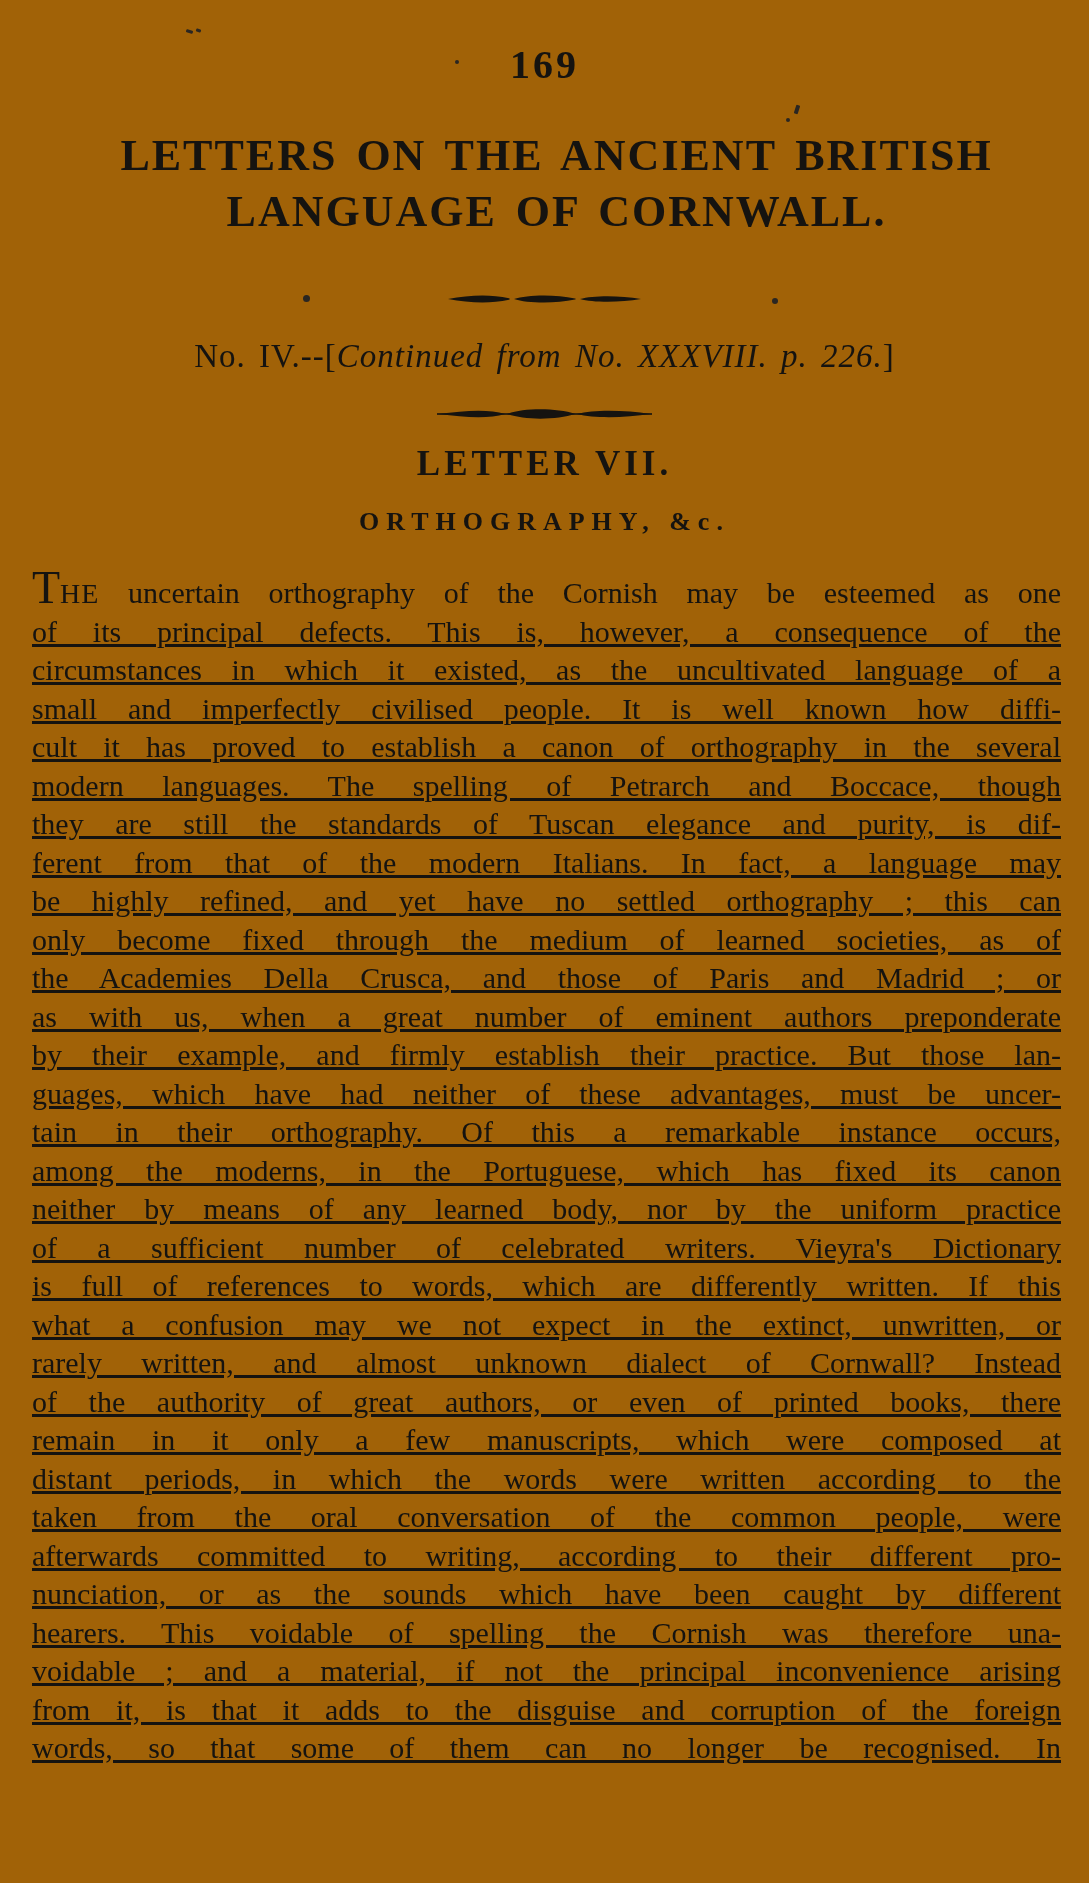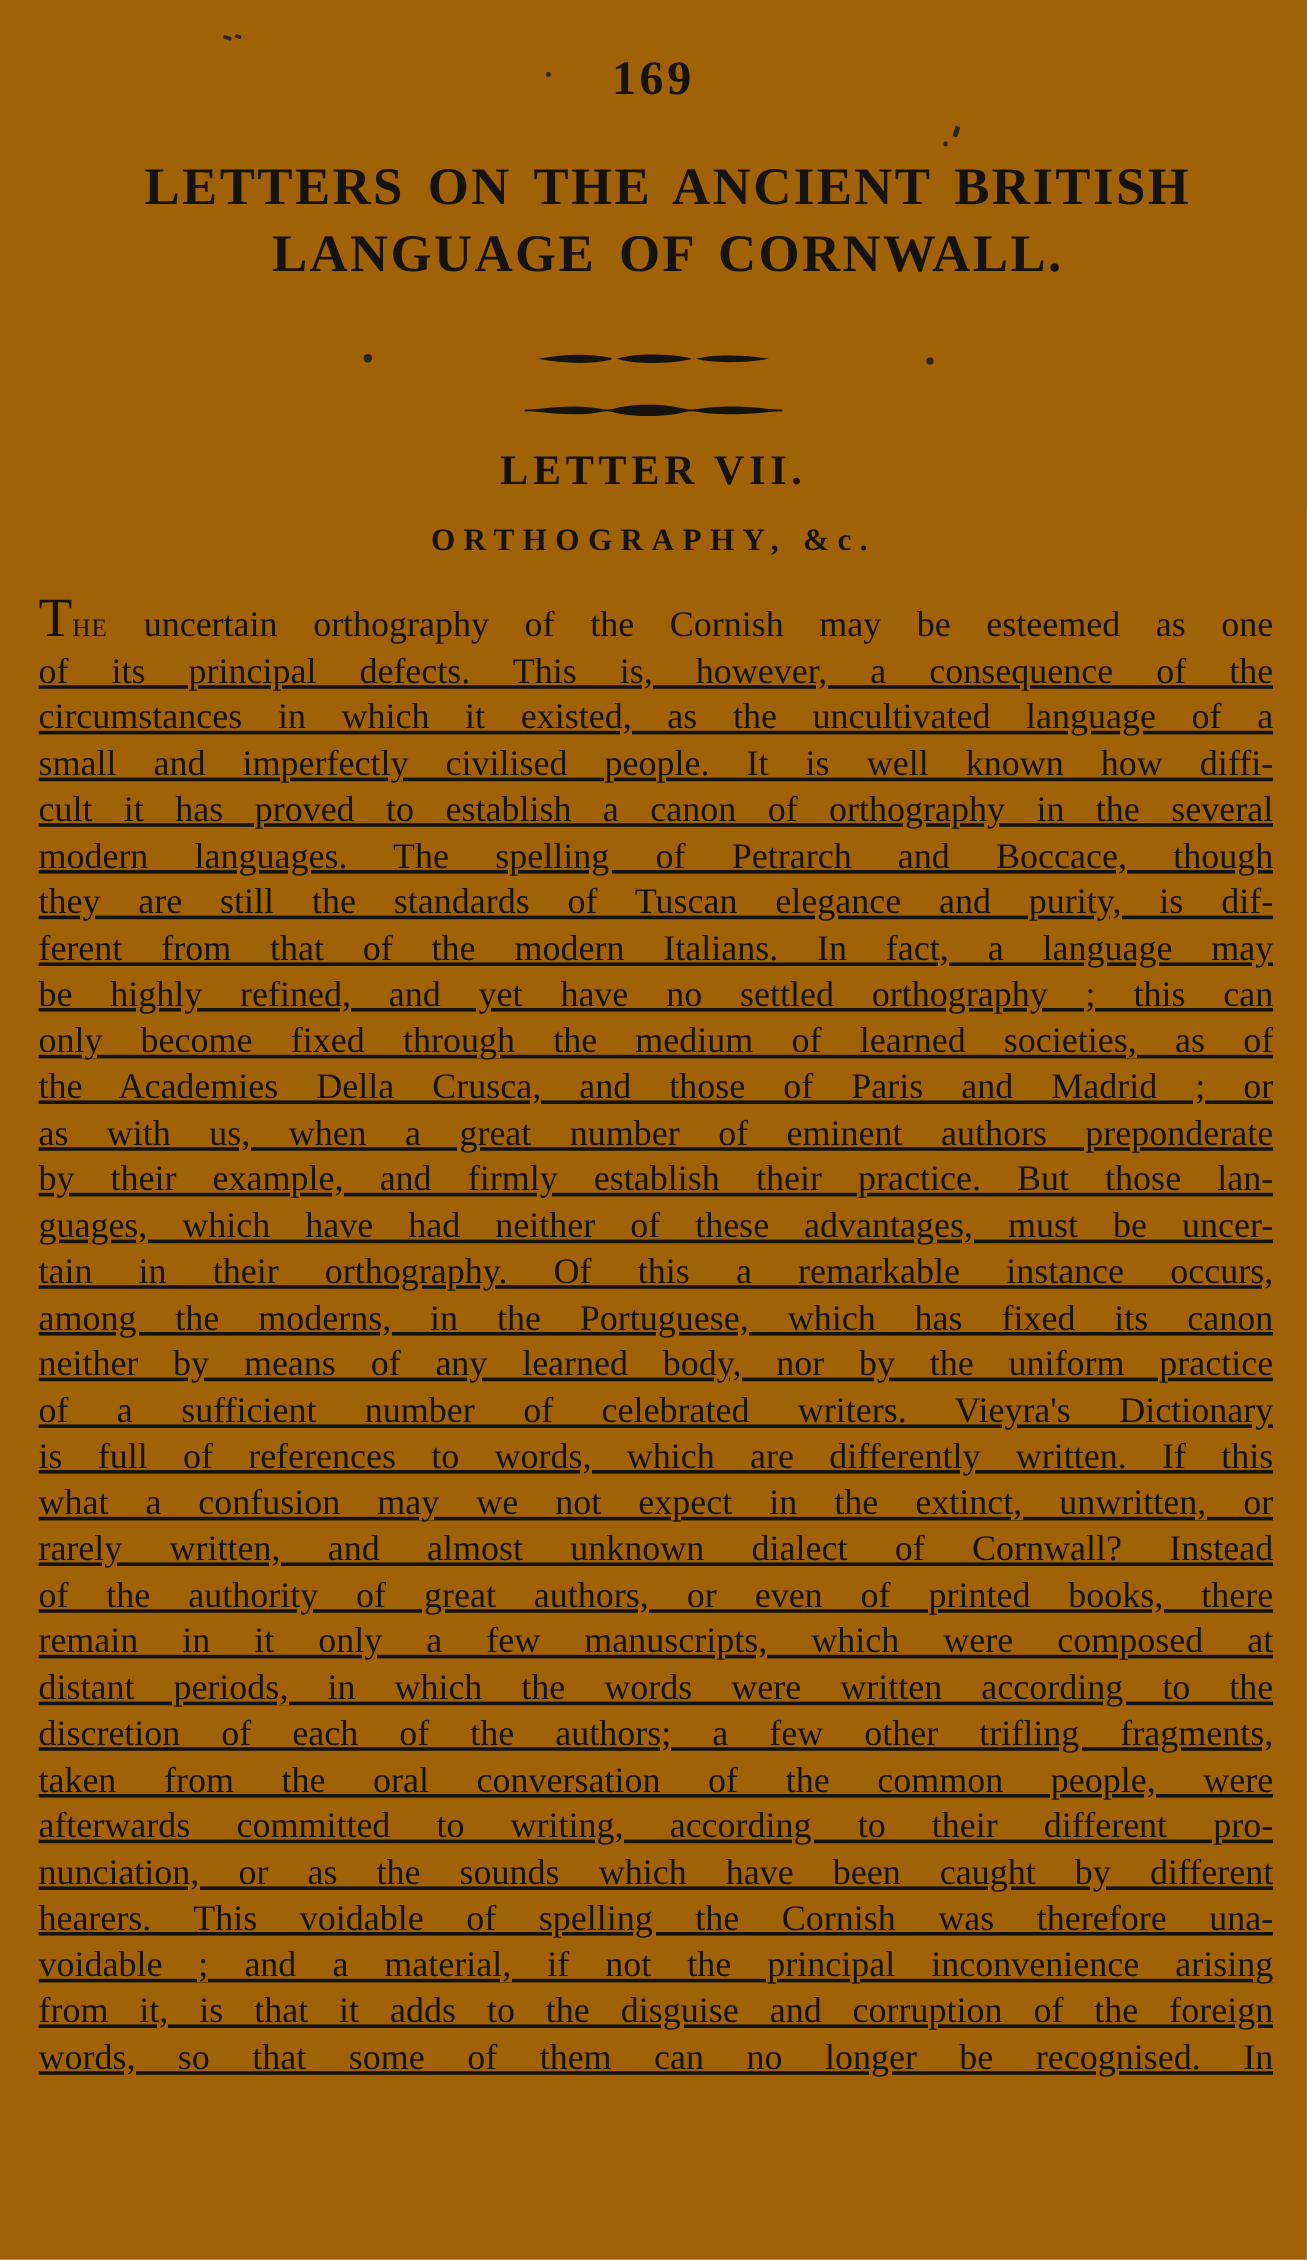--- a/index.html
+++ b/index.html
@@ -70,21 +70,21 @@
     height: 38.5px;
     line-height: 38.5px;
     text-align: justify;
     text-align-last: justify;
     white-space: nowrap;
   }
   .lines .line { overflow: hidden; white-space: normal; text-decoration: underline; }
   .lines .line::after { content: ""; display: inline-block; width: 100%; height: 0; }
   .first-line { white-space: normal; }
   .dropcap { font-size: 46px; line-height: 0; font-weight: normal; }
-  .smallcaps { font-size: 21px; letter-spacing: 1px; }
+  .smallcaps { font-size: 28px; letter-spacing: 1px; }
   .speck { position: absolute; background: #2a2622; border-radius: 50%; }
   .speck.tick { border-radius: 1px; transform: rotate(18deg); }
 </style>
 </head>
 <body>
 
 <div class="page">
 
   <div class="speck tick" style="left:186px; top:30px; width:7px; height:3px;"></div>
   <div class="speck tick" style="left:196px; top:29px; width:5px; height:3px;"></div>
@@ -104,20 +104,23 @@
   <div class="ornament">
     <svg width="195" height="14" viewBox="0 0 195 14">
       <g fill="#151310">
         <path d="M1,7 C22,3.2 42,2 62,6.2 L63,7 L62,7.8 C42,12 22,10.8 1,7 Z"></path>
         <path d="M67,7 C80,2.6 108,2.2 128,6.4 L129,7 L128,7.6 C108,11.8 80,11.4 67,7 Z"></path>
         <path d="M133,7 C146,3.4 172,3.2 194,7 C172,10.8 146,10.6 133,7 Z"></path>
       </g>
     </svg>
   </div>
 
+  <div class="continuation">
+    <span>No. IV.--[</span><i>Continued from No. XXXVIII. p. 226.</i><span>]</span>
+  </div>
 
   <div class="ornament ornament-2">
     <svg width="215" height="16" viewBox="0 0 215 16">
       <g fill="#151310">
         <rect x="0" y="7.2" width="215" height="1.6"></rect>
         <path d="M2,8 C28,4.4 52,3 68,8 C52,13 28,11.6 2,8 Z"></path>
         <path d="M70,8 C86,1.8 120,1.8 138,8 C120,14.2 86,14.2 70,8 Z"></path>
         <path d="M140,8 C158,3.2 190,4.4 213,8 C190,11.6 158,12.8 140,8 Z"></path>
       </g>
     </svg>
@@ -148,21 +151,20 @@
         <div class="line">tain in their orthography. Of this a remarkable instance occurs,</div>
         <div class="line">among the moderns, in the Portuguese, which has fixed its canon</div>
         <div class="line">neither by means of any learned body, nor by the uniform practice</div>
         <div class="line">of a sufficient number of celebrated writers. Vieyra's Dictionary</div>
         <div class="line">is full of references to words, which are differently written. If this</div>
         <div class="line">what a confusion may we not expect in the extinct, unwritten, or</div>
         <div class="line">rarely written, and almost unknown dialect of Cornwall? Instead</div>
         <div class="line">of the authority of great authors, or even of printed books, there</div>
         <div class="line">remain in it only a few manuscripts, which were composed at</div>
         <div class="line">distant periods, in which the words were written according to the</div>
-        <div class="line">discretion of each of the authors; a few other trifling fragments,</div>
         <div class="line">taken from the oral conversation of the common people, were</div>
         <div class="line">afterwards committed to writing, according to their different pro-</div>
         <div class="line">nunciation, or as the sounds which have been caught by different</div>
         <div class="line">hearers. This voidable of spelling the Cornish was therefore una-</div>
         <div class="line">voidable ; and a material, if not the principal inconvenience arising</div>
         <div class="line">from it, is that it adds to the disguise and corruption of the foreign</div>
         <div class="line">words, so that some of them can no longer be recognised. In</div>
       </div>
   </div>
 

